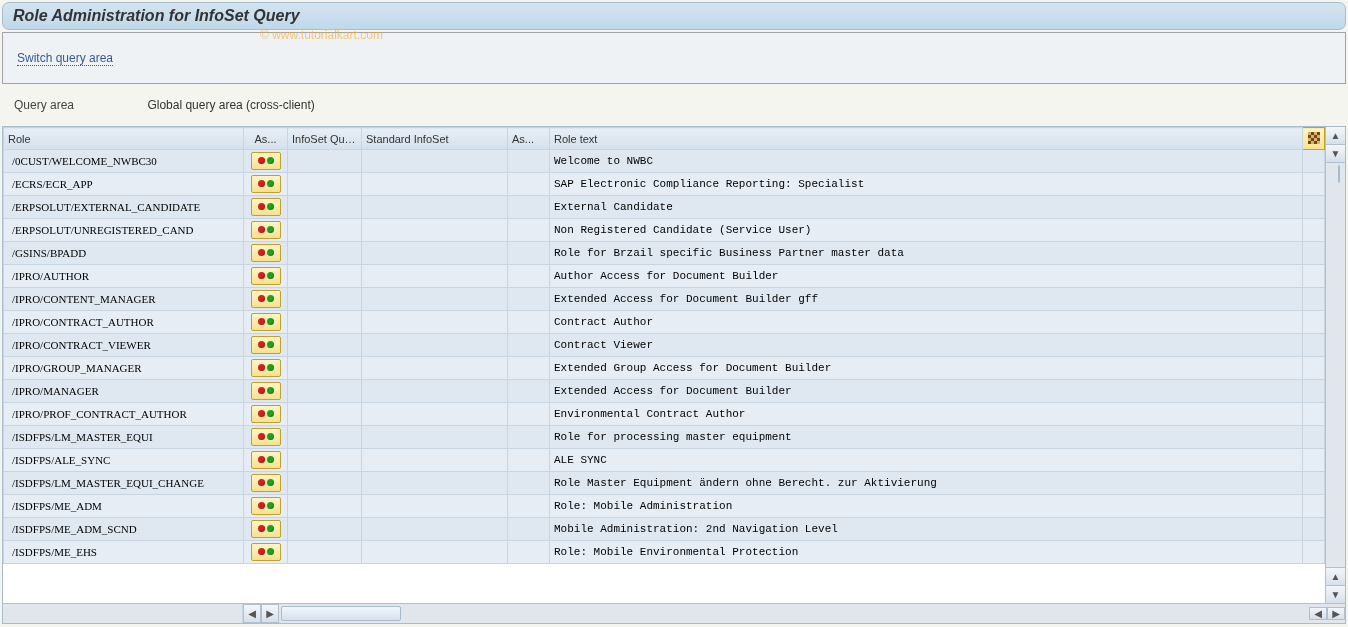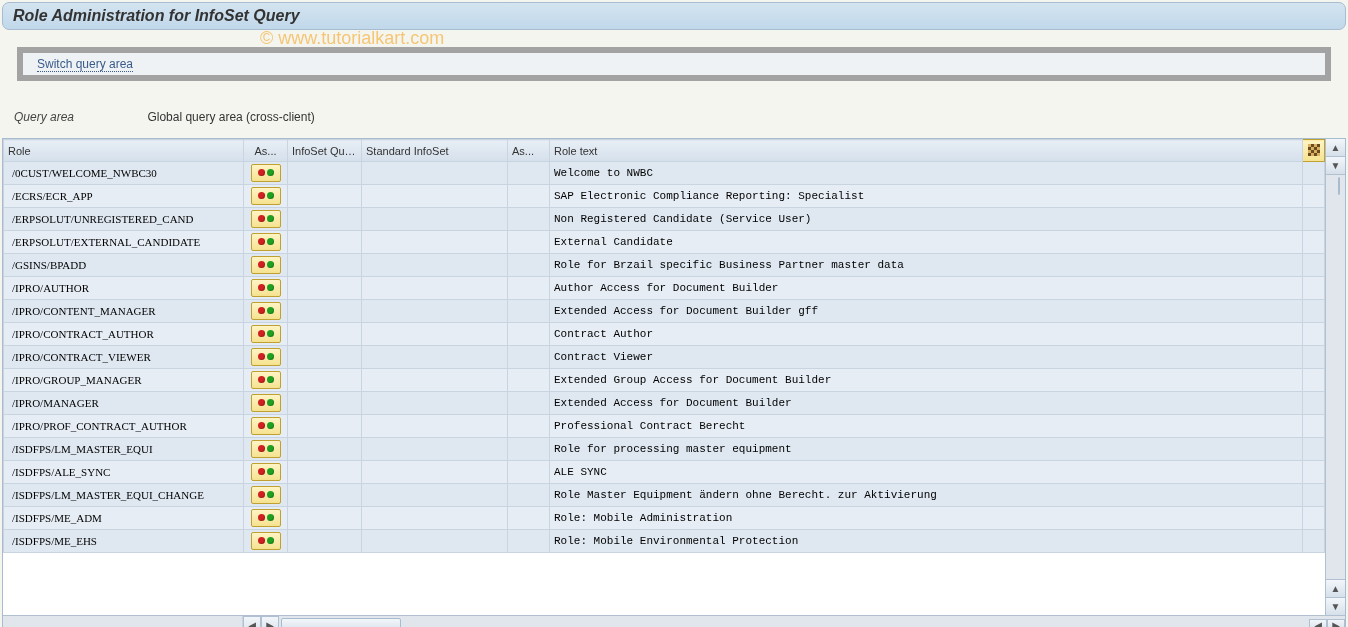--- a/index.html
+++ b/index.html
@@ -20,46 +20,46 @@
       margin: 2px;
     }
     .title-bar h1 {
       font-size: 16px;
       font-style: italic;
       font-weight: bold;
       color: #333;
     }
     .toolbar {
       background: #eef2f5;
-      border: 6px solid #a3a3a3;
-      padding: 4px 14px;
-      margin: 17px;
+      border: 1px solid #a3a3a3;
+      padding: 18px 14px;
+      margin: 2px;
       position: relative;
     }
     .toolbar .link {
       color: #3a5a8a;
       border-bottom: 1px dotted #3a5a8a;
       cursor: pointer;
     }
     .watermark {
       position: absolute;
       left: 260px;
       top: 28px;
       color: #f5a623;
       opacity: 0.6;
-      font-size: 18px;
+      font-size: 12px;
       font-weight: 400;
       pointer-events: none;
     }
     .query-area-row {
       padding: 12px 14px;
       background: #f5f5f0;
       color: #333;
     }
-    .query-area-row .label { margin-right: 70px; color: #444; font-style: italic; }
+    .query-area-row .label { margin-right: 70px; color: #444; }
     .table-wrapper {
       margin: 2px;
       border: 1px solid #a8bccf;
       background: #fff;
       height: 498px;
       display: flex;
       flex-direction: column;
     }
     .grid-scroll-v {
       display: flex;
@@ -249,38 +249,38 @@
             <tr>
               <td class="role-cell col-role">/ECRS/ECR_APP</td>
               <td class="col-ass"><span class="assign-btn"></span></td>
               <td class="col-iq"></td>
               <td class="col-si"></td>
               <td class="col-ass2"></td>
               <td class="text-cell col-text">SAP Electronic Compliance Reporting: Specialist</td>
               <td></td>
             </tr>
             <tr>
+              <td class="role-cell col-role">/ERPSOLUT/EXTERNAL_CANDIDATE</td>
+              <td class="col-ass"><span class="assign-btn"></span></td>
+              <td class="col-iq"></td>
+              <td class="col-si"></td>
+              <td class="col-ass2"></td>
+              <td class="text-cell col-text">External Candidate</td>
+              <td></td>
+            </tr>
+            <tr>
               <td class="role-cell col-role">/ERPSOLUT/UNREGISTERED_CAND</td>
               <td class="col-ass"><span class="assign-btn"></span></td>
               <td class="col-iq"></td>
               <td class="col-si"></td>
               <td class="col-ass2"></td>
               <td class="text-cell col-text">Non Registered Candidate (Service User)</td>
               <td></td>
             </tr>
             <tr>
-              <td class="role-cell col-role">/ERPSOLUT/EXTERNAL_CANDIDATE</td>
-              <td class="col-ass"><span class="assign-btn"></span></td>
-              <td class="col-iq"></td>
-              <td class="col-si"></td>
-              <td class="col-ass2"></td>
-              <td class="text-cell col-text">External Candidate</td>
-              <td></td>
-            </tr>
-            <tr>
               <td class="role-cell col-role">/GSINS/BPADD</td>
               <td class="col-ass"><span class="assign-btn"></span></td>
               <td class="col-iq"></td>
               <td class="col-si"></td>
               <td class="col-ass2"></td>
               <td class="text-cell col-text">Role for Brzail specific Business Partner master data</td>
               <td></td>
             </tr>
             <tr>
               <td class="role-cell col-role">/IPRO/AUTHOR</td>
@@ -335,21 +335,21 @@
               <td class="col-ass2"></td>
               <td class="text-cell col-text">Extended Access for Document Builder</td>
               <td></td>
             </tr>
             <tr>
               <td class="role-cell col-role">/IPRO/PROF_CONTRACT_AUTHOR</td>
               <td class="col-ass"><span class="assign-btn"></span></td>
               <td class="col-iq"></td>
               <td class="col-si"></td>
               <td class="col-ass2"></td>
-              <td class="text-cell col-text">Professional Contract Berecht</td>
+              <td class="text-cell col-text">Environmental Contract Author</td>
               <td></td>
             </tr>
             <tr>
               <td class="role-cell col-role">/ISDFPS/LM_MASTER_EQUI</td>
               <td class="col-ass"><span class="assign-btn"></span></td>
               <td class="col-iq"></td>
               <td class="col-si"></td>
               <td class="col-ass2"></td>
               <td class="text-cell col-text">Role for processing master equipment</td>
               <td></td>
@@ -372,20 +372,29 @@
               <td class="text-cell col-text">Role Master Equipment ändern ohne Berecht. zur Aktivierung</td>
               <td></td>
             </tr>
             <tr>
               <td class="role-cell col-role">/ISDFPS/ME_ADM</td>
               <td class="col-ass"><span class="assign-btn"></span></td>
               <td class="col-iq"></td>
               <td class="col-si"></td>
               <td class="col-ass2"></td>
               <td class="text-cell col-text">Role: Mobile Administration</td>
+              <td></td>
+            </tr>
+            <tr>
+              <td class="role-cell col-role">/ISDFPS/ME_ADM_SCND</td>
+              <td class="col-ass"><span class="assign-btn"></span></td>
+              <td class="col-iq"></td>
+              <td class="col-si"></td>
+              <td class="col-ass2"></td>
+              <td class="text-cell col-text">Mobile Administration: 2nd Navigation Level</td>
               <td></td>
             </tr>
             <tr>
               <td class="role-cell col-role">/ISDFPS/ME_EHS</td>
               <td class="col-ass"><span class="assign-btn"></span></td>
               <td class="col-iq"></td>
               <td class="col-si"></td>
               <td class="col-ass2"></td>
               <td class="text-cell col-text">Role: Mobile Environmental Protection</td>
               <td></td>

